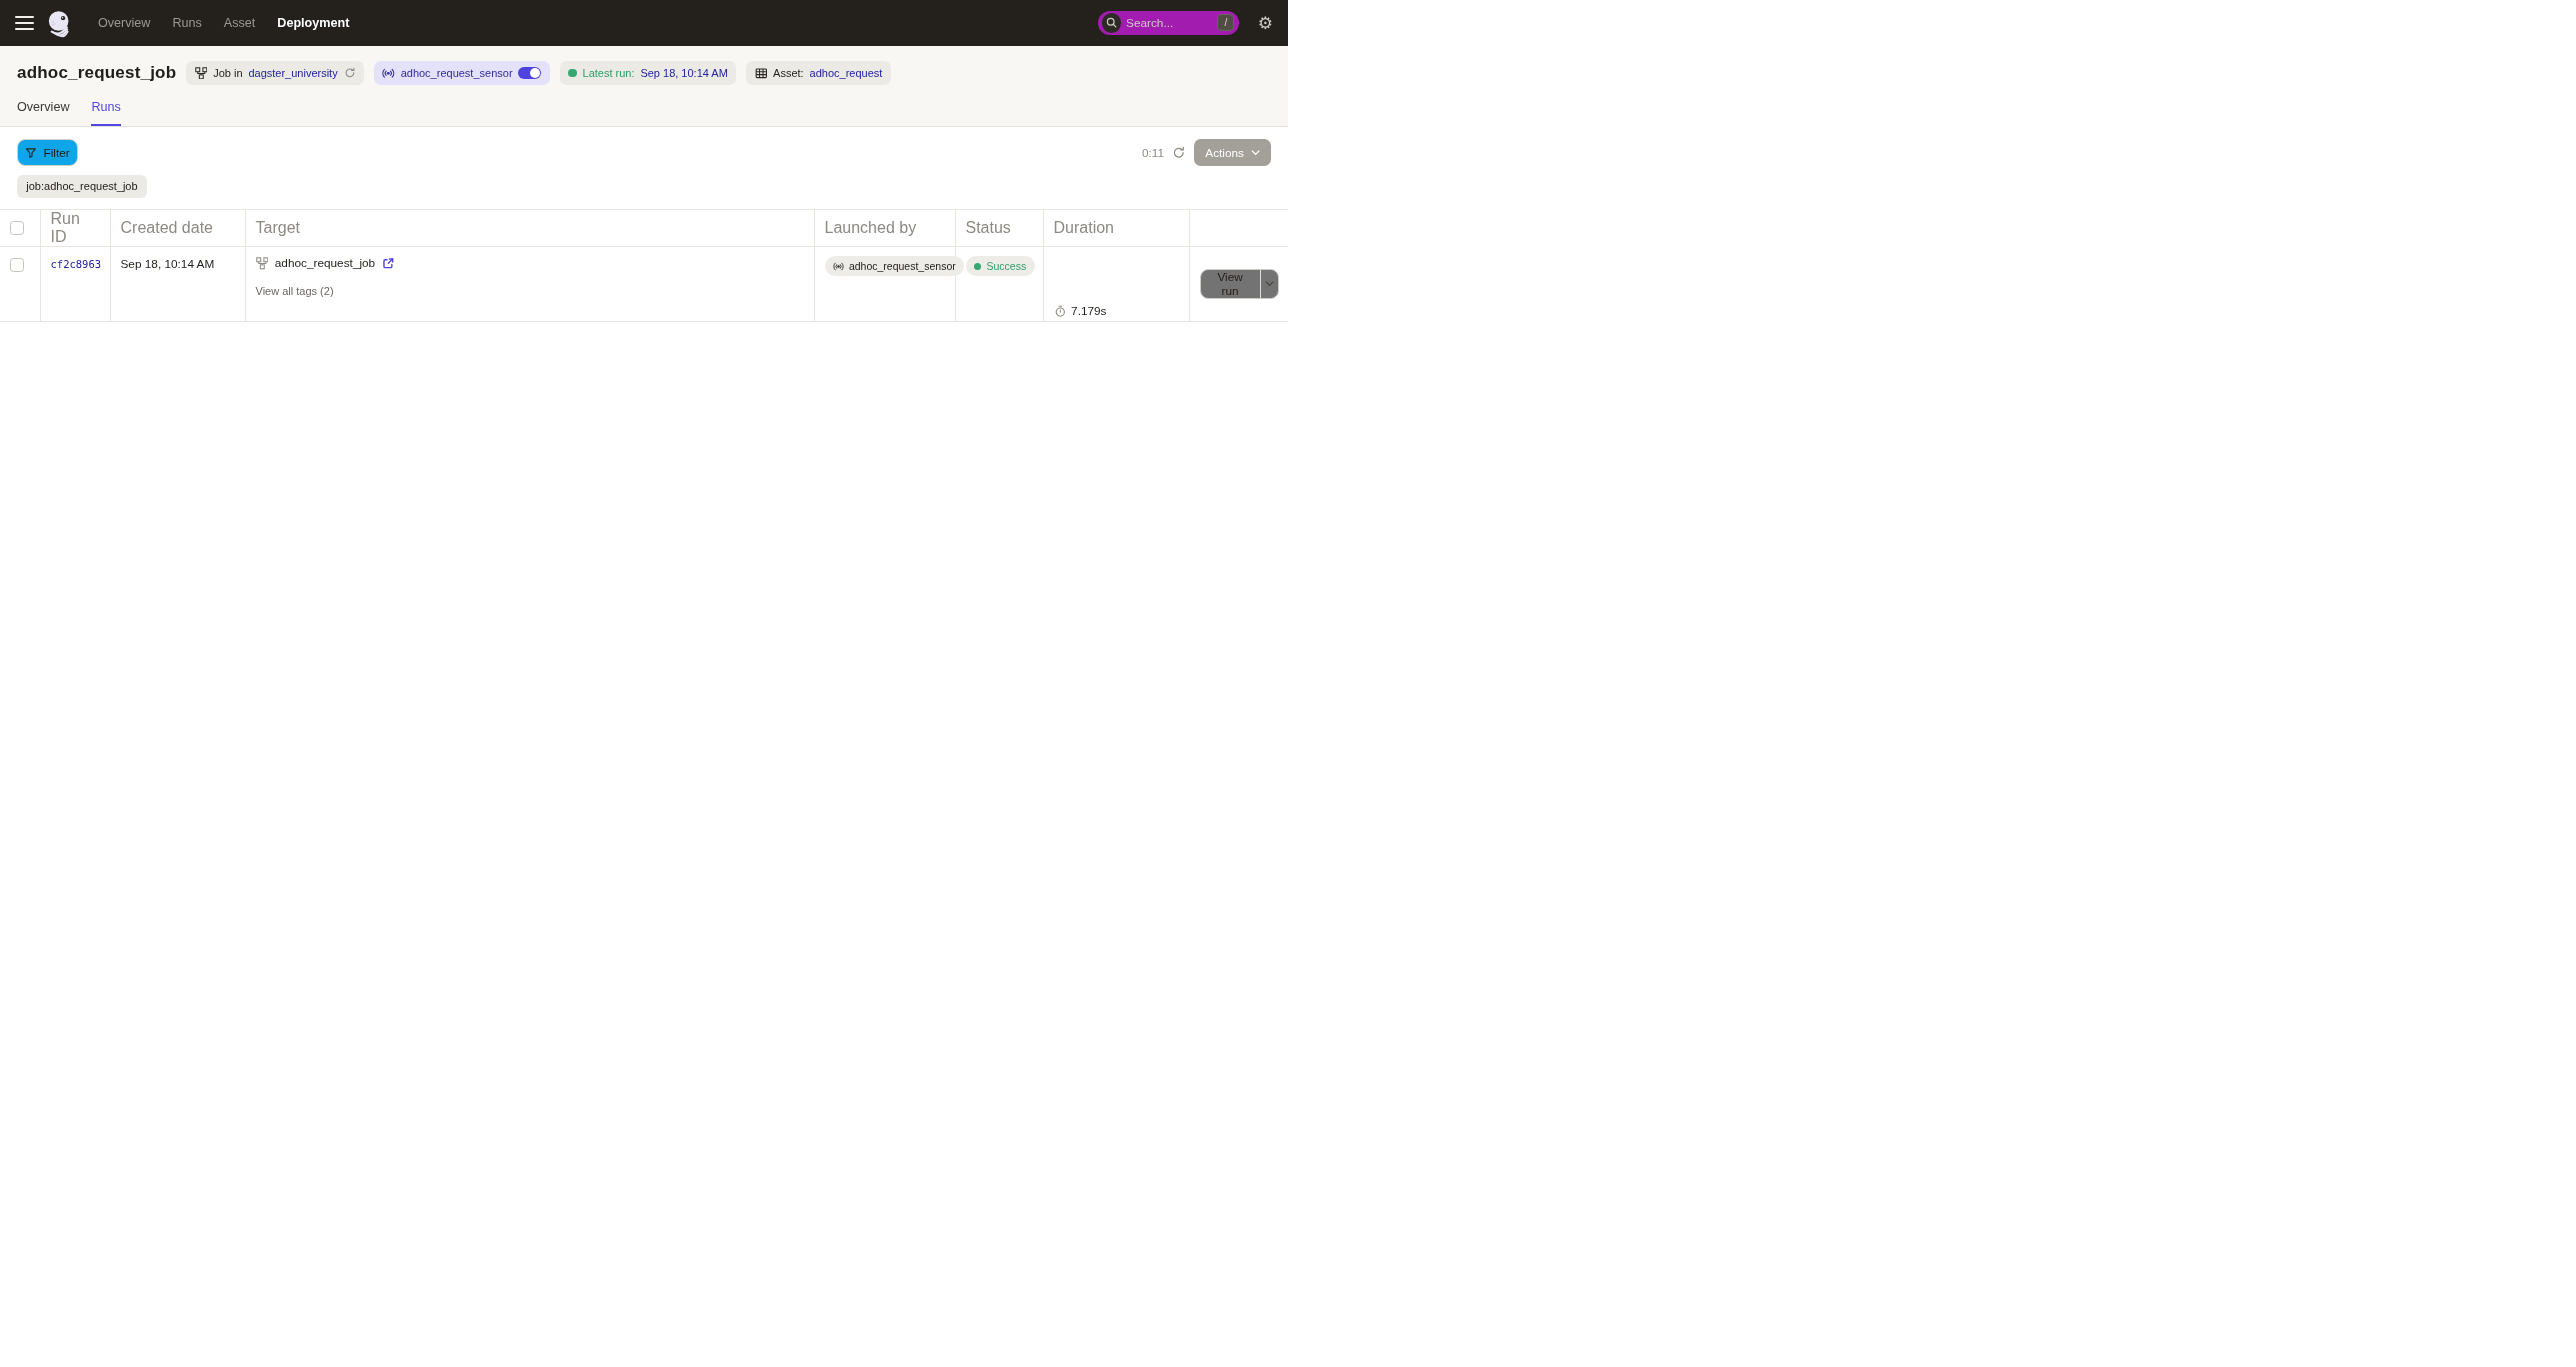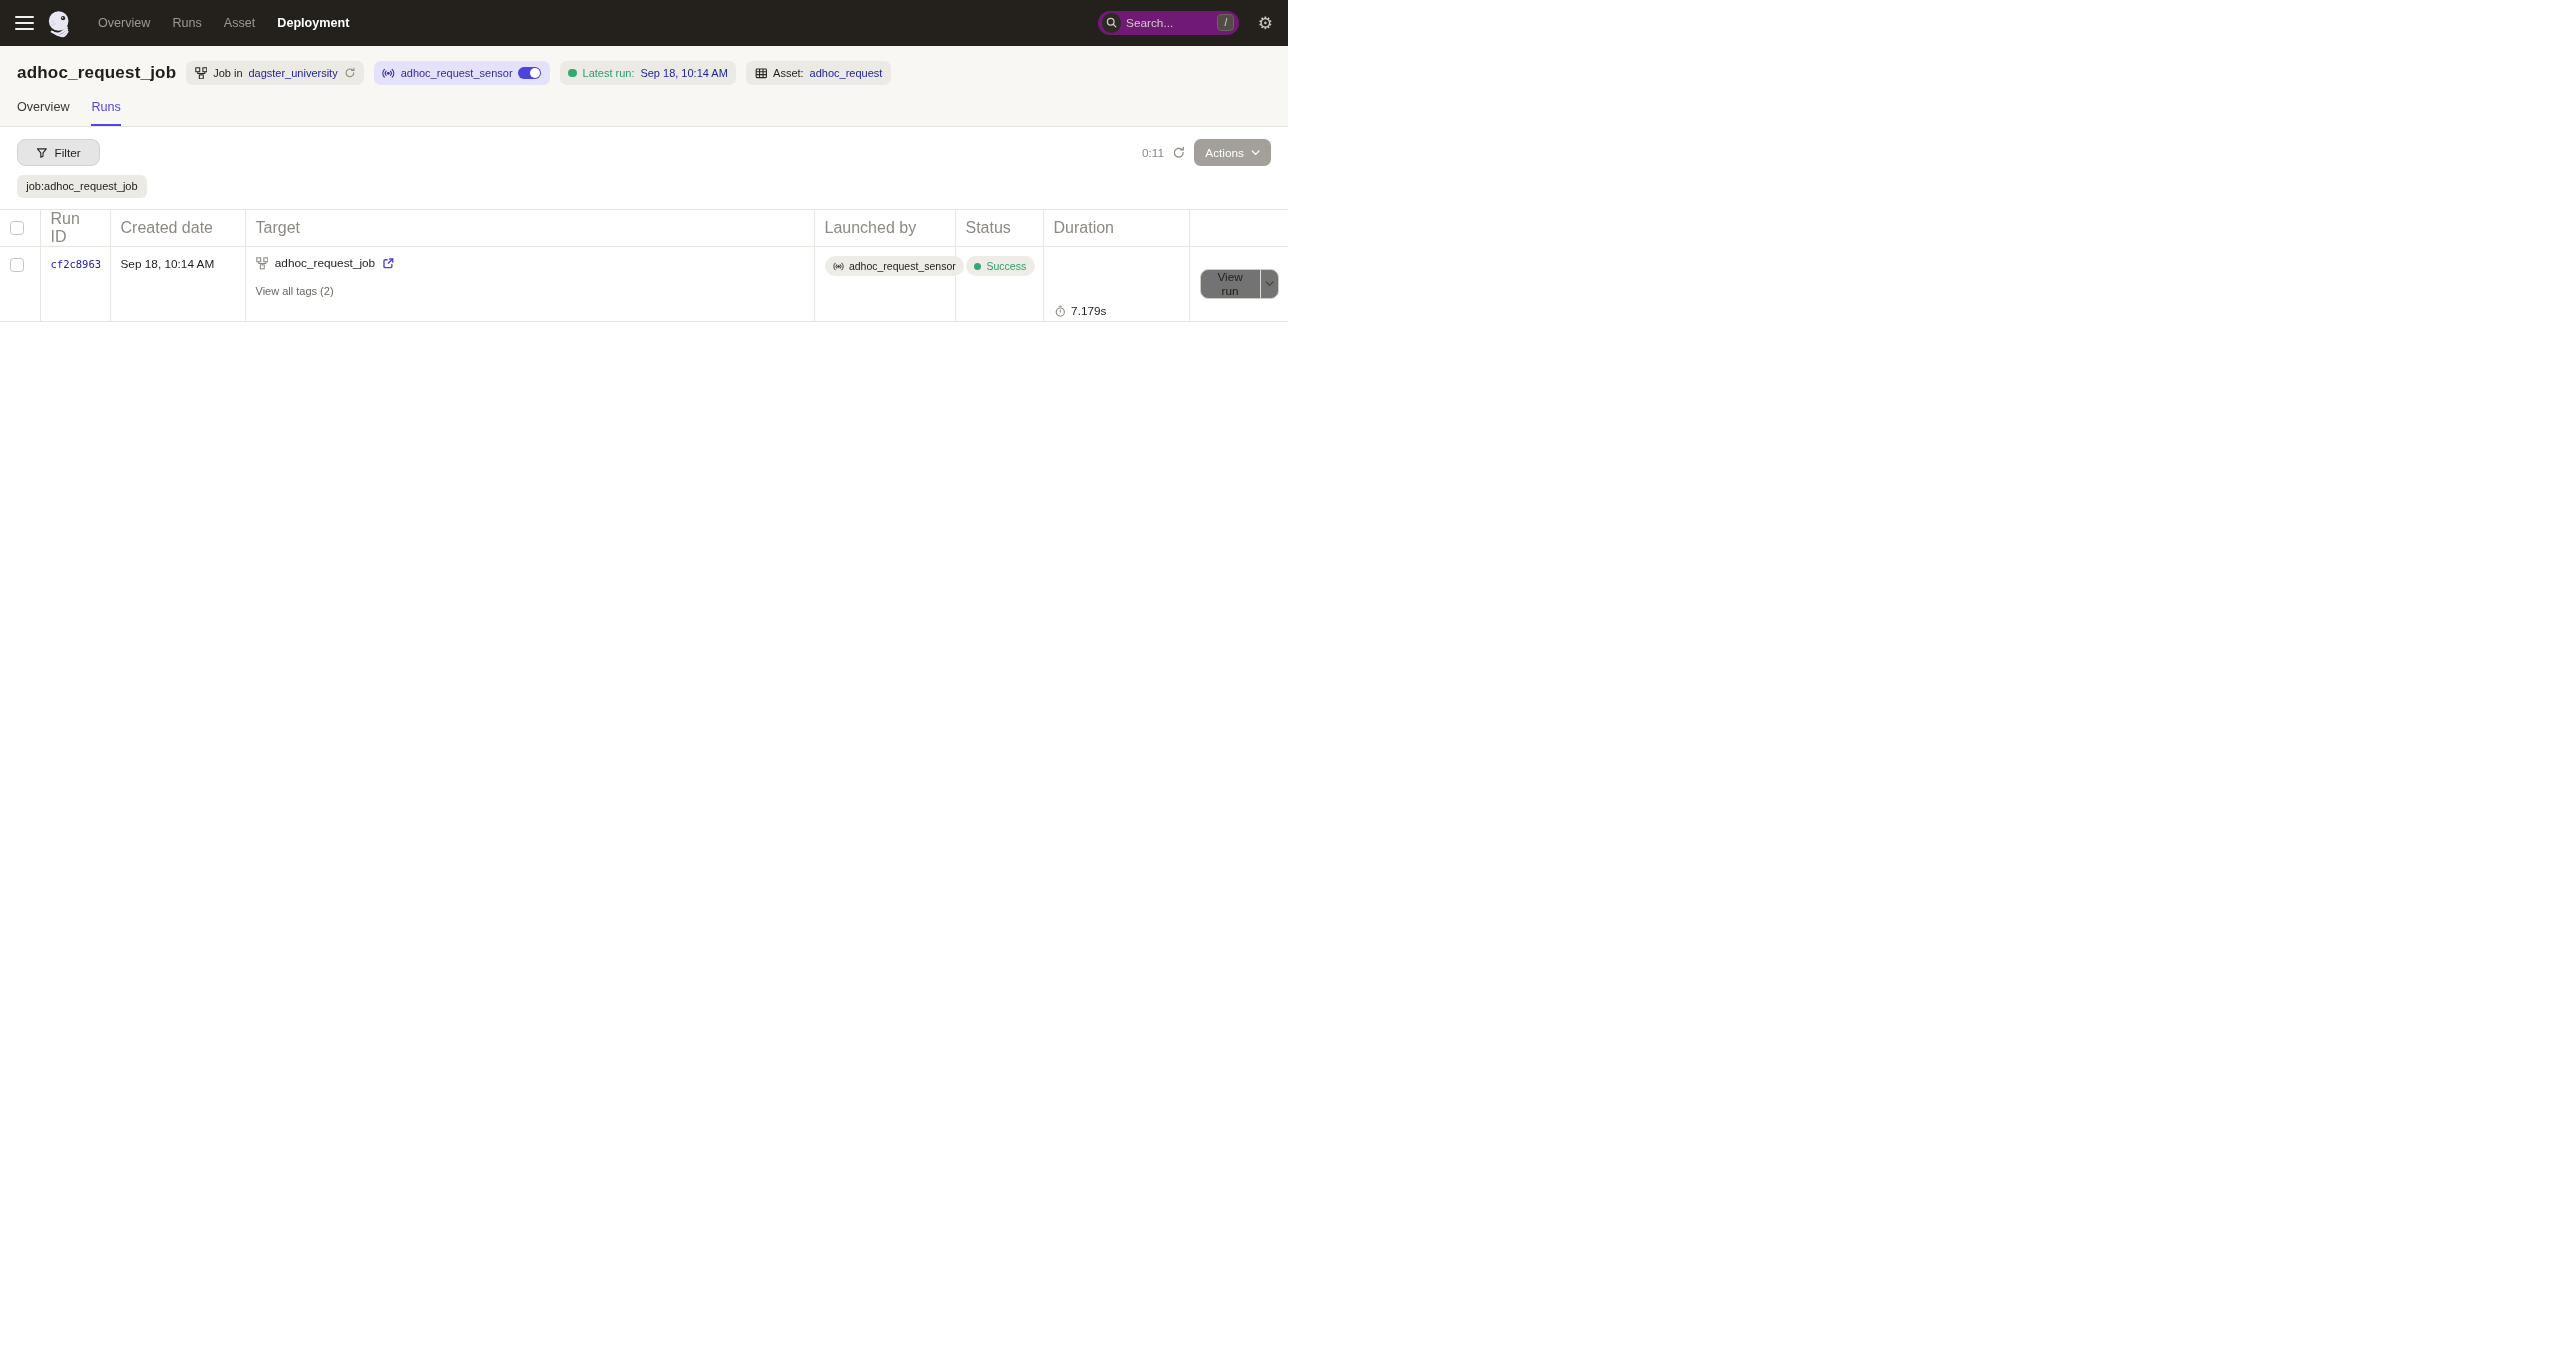--- a/index.html
+++ b/index.html
@@ -8,21 +8,21 @@
 
   
   .topnav { height:46px; background:#24211c; display:flex; align-items:center; padding:0 15px; gap:11.8px; }
   .hamburger { width:18.5px; height:13.5px; display:flex; flex-direction:column; justify-content:space-between; cursor:pointer; }
   .hamburger span { display:block; height:2.2px; background:#f2f0ed; border-radius:1.7px; }
   .logo { width:29px; height:29px; display:block; }
   .nav-links { display:flex; gap:22px; margin-left:11.8px; }
   .nav-link { font-size:12.6px; color:#9b9792; cursor:pointer; }
   .nav-link.active { color:#ffffff; font-weight:700; }
   .nav-spacer { flex:1; }
-  .search { width:141px; height:24.4px; background:#701a75; border-radius:12.6px; display:flex; align-items:center; padding:0 5px 0 3.4px; gap:5px; }
+  .search { width:141px; height:24.4px; background:#a21caf; border-radius:12.6px; display:flex; align-items:center; padding:0 5px 0 3.4px; gap:5px; }
   .search-iconwrap { width:19.4px; height:19.4px; border-radius:50%; background:#2d2a25; display:flex; align-items:center; justify-content:center; flex:none; }
   .search input { flex:1; min-width:0; background:transparent; border:none; outline:none; color:#e8e5e1; font-size:11.8px; font-family:inherit; }
   .search input::placeholder { color:#cfccc8; }
   .kbd { flex:none; width:17px; height:17px; border-radius:4.2px; background:#514d46; border:0.8px solid #6a665f; color:#d8d5d1; font-size:10px; display:flex; align-items:center; justify-content:center; }
   .gear { margin-left:6.7px; font-size:17px; color:#cbc8c4; cursor:pointer; line-height:1; }
 
   
   .page-head { background:#f8f7f4; padding:15px 17px 0 17px; border-bottom:0.8px solid #e5e3de; }
   .title-row { display:flex; align-items:center; gap:10px; flex-wrap:wrap; }
   .page-title { font-size:17px; font-weight:700; color:#211d19; letter-spacing:0.2px; }
@@ -34,21 +34,21 @@
   .dot-green { width:8.4px; height:8.4px; border-radius:50%; background:#35a872; flex:none; }
   .txt-green { color:#2e9e68; }
   .icon { display:inline-flex; flex:none; }
 
   .tabs { display:flex; gap:22px; margin-top:15px; }
   .tab { font-size:12.6px; padding-bottom:10px; color:#3c3833; cursor:pointer; border-bottom:2.5px solid transparent; }
   .tab.active { color:#5345e2; font-weight:500; border-bottom-color:#5345e2; }
 
   
   .toolbar { display:flex; align-items:center; padding:12.6px 17px 0 17px; }
-  .btn-filter { display:inline-flex; align-items:center; gap:6.7px; height:27px; padding:0 18px; background:#e5e5e5; border:0.8px solid #d4d1cb; border-radius:8.4px; font-size:11.8px; color:#211d19; cursor:pointer; }
+  .btn-filter { display:inline-flex; align-items:center; gap:6.7px; height:27px; padding:0 7px; background:#0ea5e9; border:0.8px solid #d4d1cb; border-radius:8.4px; font-size:11.8px; color:#211d19; cursor:pointer; }
   .toolbar-right { margin-left:auto; display:flex; align-items:center; gap:8.4px; }
   .countdown { font-size:11.8px; color:#8d8983; }
   .refresh { color:#8d8983; cursor:pointer; display:inline-flex; }
   .btn-actions { display:inline-flex; align-items:center; gap:6.7px; height:27px; padding:0 11px; background:#a3a099; border:none; border-radius:6.7px; color:#ffffff; font-size:11.8px; cursor:pointer; }
 
   .tagrow { padding:8.4px 17px 11px 17px; }
   .filter-tag { display:inline-flex; align-items:center; height:23.6px; padding:0 9.3px; background:#eceae5; border-radius:6px; font-size:11px; color:#211d19; }
 
   
   table { width:1288px; border-collapse:collapse; table-layout:fixed; }

